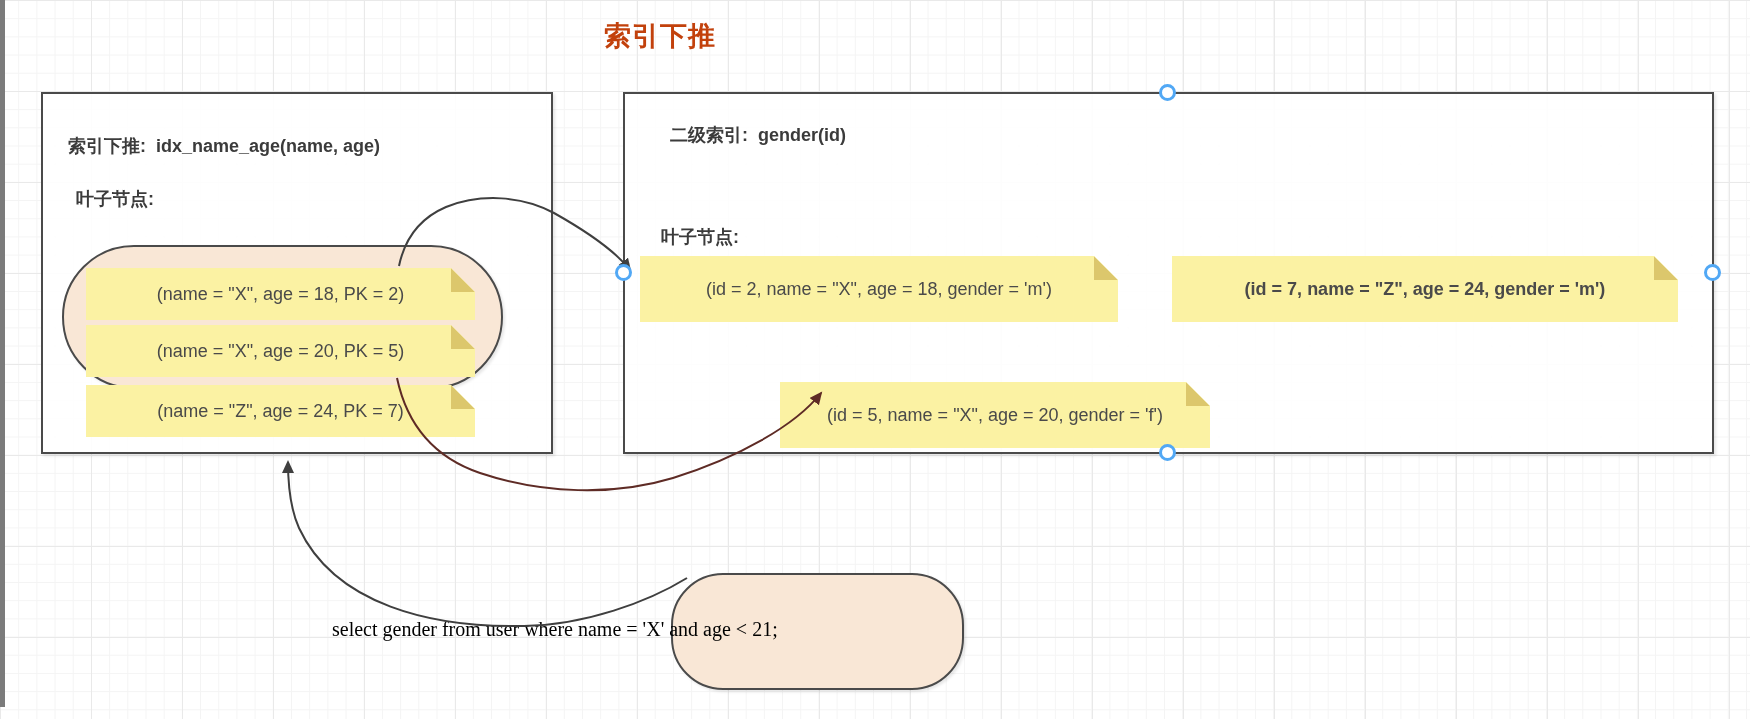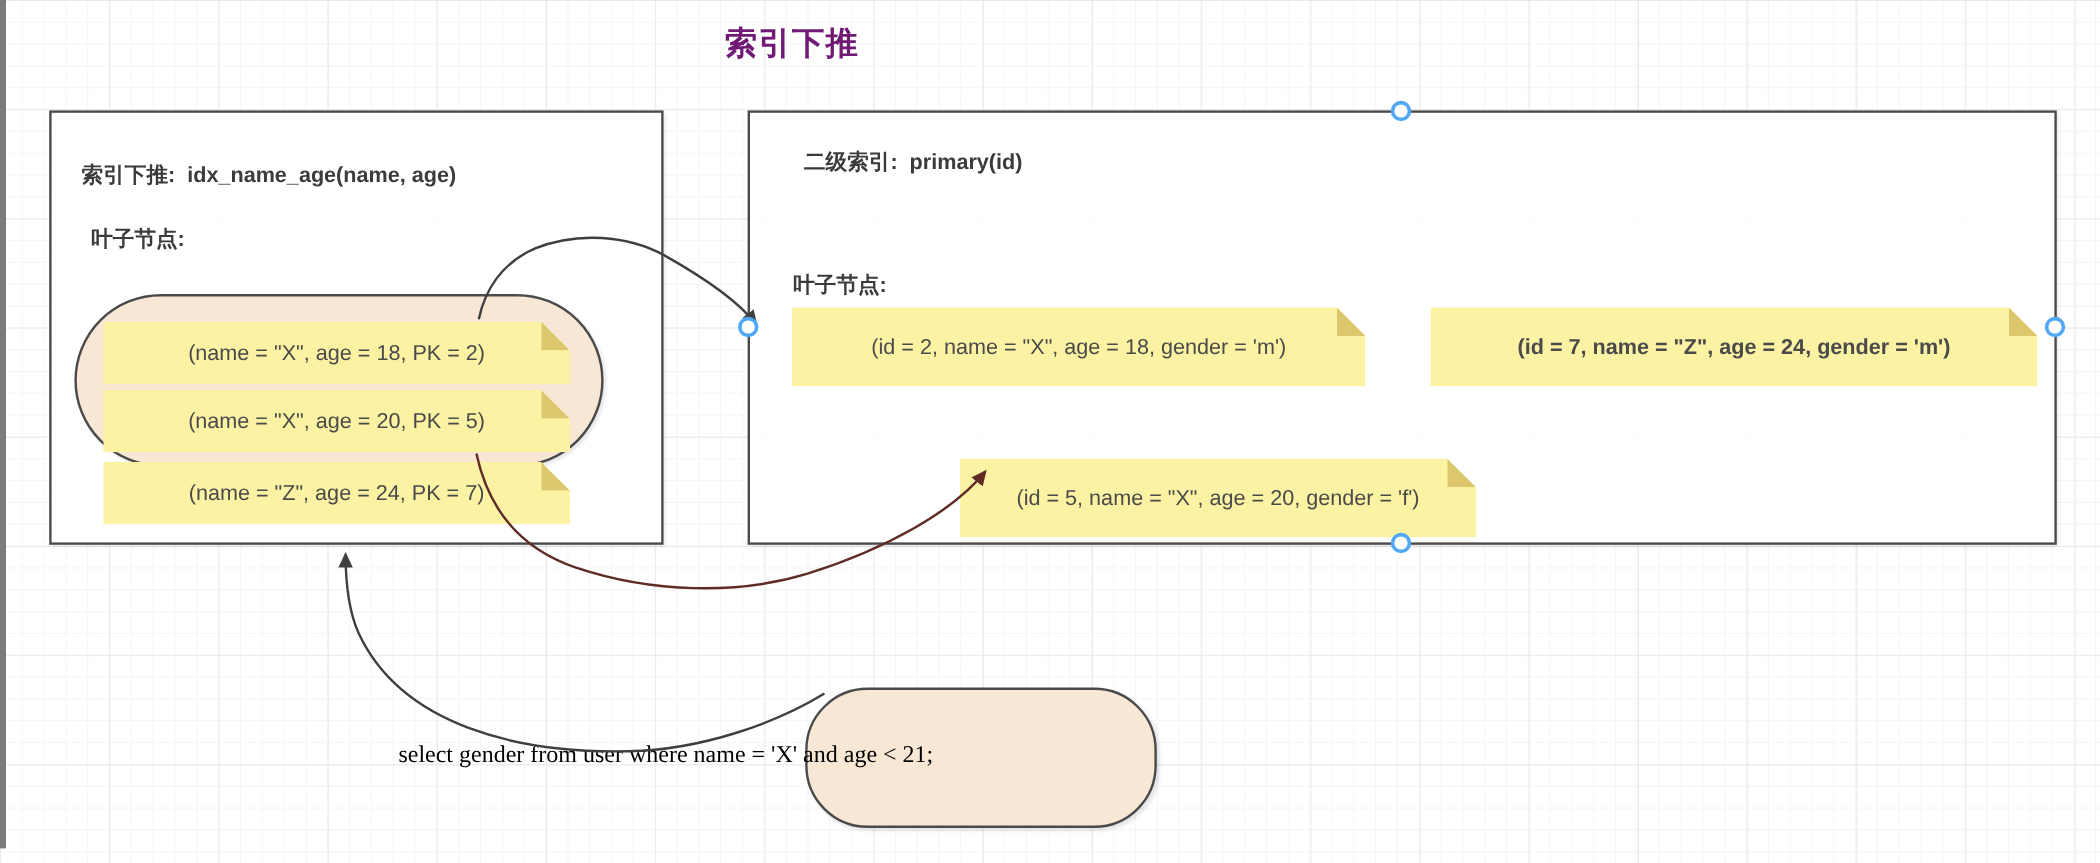--- a/index.html
+++ b/index.html
@@ -10,21 +10,21 @@
     background-image:
       linear-gradient(#e9e9e9 1px, transparent 1px),
       linear-gradient(90deg, #e9e9e9 1px, transparent 1px),
       linear-gradient(#f4f4f4 1px, transparent 1px),
       linear-gradient(90deg, #f4f4f4 1px, transparent 1px);
     background-size:91px 91px,91px 91px,18.2px 18.2px,18.2px 18.2px;
   }
   .abs{position:absolute;}
   .title{
     left:540px;top:18px;width:240px;text-align:center;
-    font-size:27px;font-weight:bold;color:#701a75;letter-spacing:1px;
+    font-size:27px;font-weight:bold;color:#c2410c;letter-spacing:1px;
   }
   .dbox{
     background:rgba(255,255,255,0.88);
     border:2px solid #4a4a4a;
     box-shadow:2px 2px 3px rgba(0,0,0,0.10);
   }
   .box-left{left:41px;top:92px;width:508px;height:358px;}
   .box-right{left:623px;top:92px;width:1087px;height:358px;}
   .boxlabel{font-size:18px;font-weight:bold;color:#3b3b3b;white-space:nowrap;}
   .capsule{
@@ -38,21 +38,21 @@
     clip-path:polygon(0 0, calc(100% - 24px) 0, 100% 24px, 100% 100%, 0 100%);
   }
   .note .fold{
     position:absolute;top:0;right:0;width:24px;height:24px;
     background:#dcc76c;
     clip-path:polygon(0 0, 100% 100%, 0 100%);
   }
   .note .note-text{position:relative;display:block;}
   .n-l{left:86px;width:389px;height:52px;line-height:52px;}
   .n-l1{top:268px;} .n-l2{top:325px;} .n-l3{top:385px;}
-  .n-r{height:66px;line-height:66px;margin-left:20px;}
+  .n-r{height:66px;line-height:66px;}
   .n-r1{left:640px;top:256px;width:478px;}
   .n-r2{left:1172px;top:256px;width:506px;font-weight:bold;}
   .n-r3{left:780px;top:382px;width:430px;}
   .handle{
     width:11px;height:11px;border-radius:50%;
     background:#ffffff;border:3px solid #51a8f5;
     box-sizing:content-box;
   }
   .query-text{
     left:332px;top:618px;font-size:20px;color:#000000;white-space:nowrap;font-family:Liberation Serif, serif;
@@ -84,21 +84,21 @@
   <span class="note-text">(name = "X",  age = 20,  PK = 5)</span>
 </div>
 <div class="abs note n-l n-l3">
   <span class="fold"></span>
   <span class="note-text">(name = "Z",  age = 24,  PK = 7)</span>
 </div>
 
 <div class="abs dbox box-right"></div>
 <div class="abs boxlabel" style="left:670px;top:123px;">
   <span>二级索引:</span>&nbsp;
-  <span>primary(id)</span>
+  <span>gender(id)</span>
 </div>
 <div class="abs boxlabel" style="left:661px;top:225px;">叶子节点:</div>
 
 <div class="abs note n-r n-r1">
   <span class="fold"></span>
   <span class="note-text">(id = 2,  name = "X",  age = 18,  gender = 'm')</span>
 </div>
 <div class="abs note n-r n-r2">
   <span class="fold"></span>
   <span class="note-text">(id = 7,  name = "Z",  age = 24,  gender = 'm')</span>

